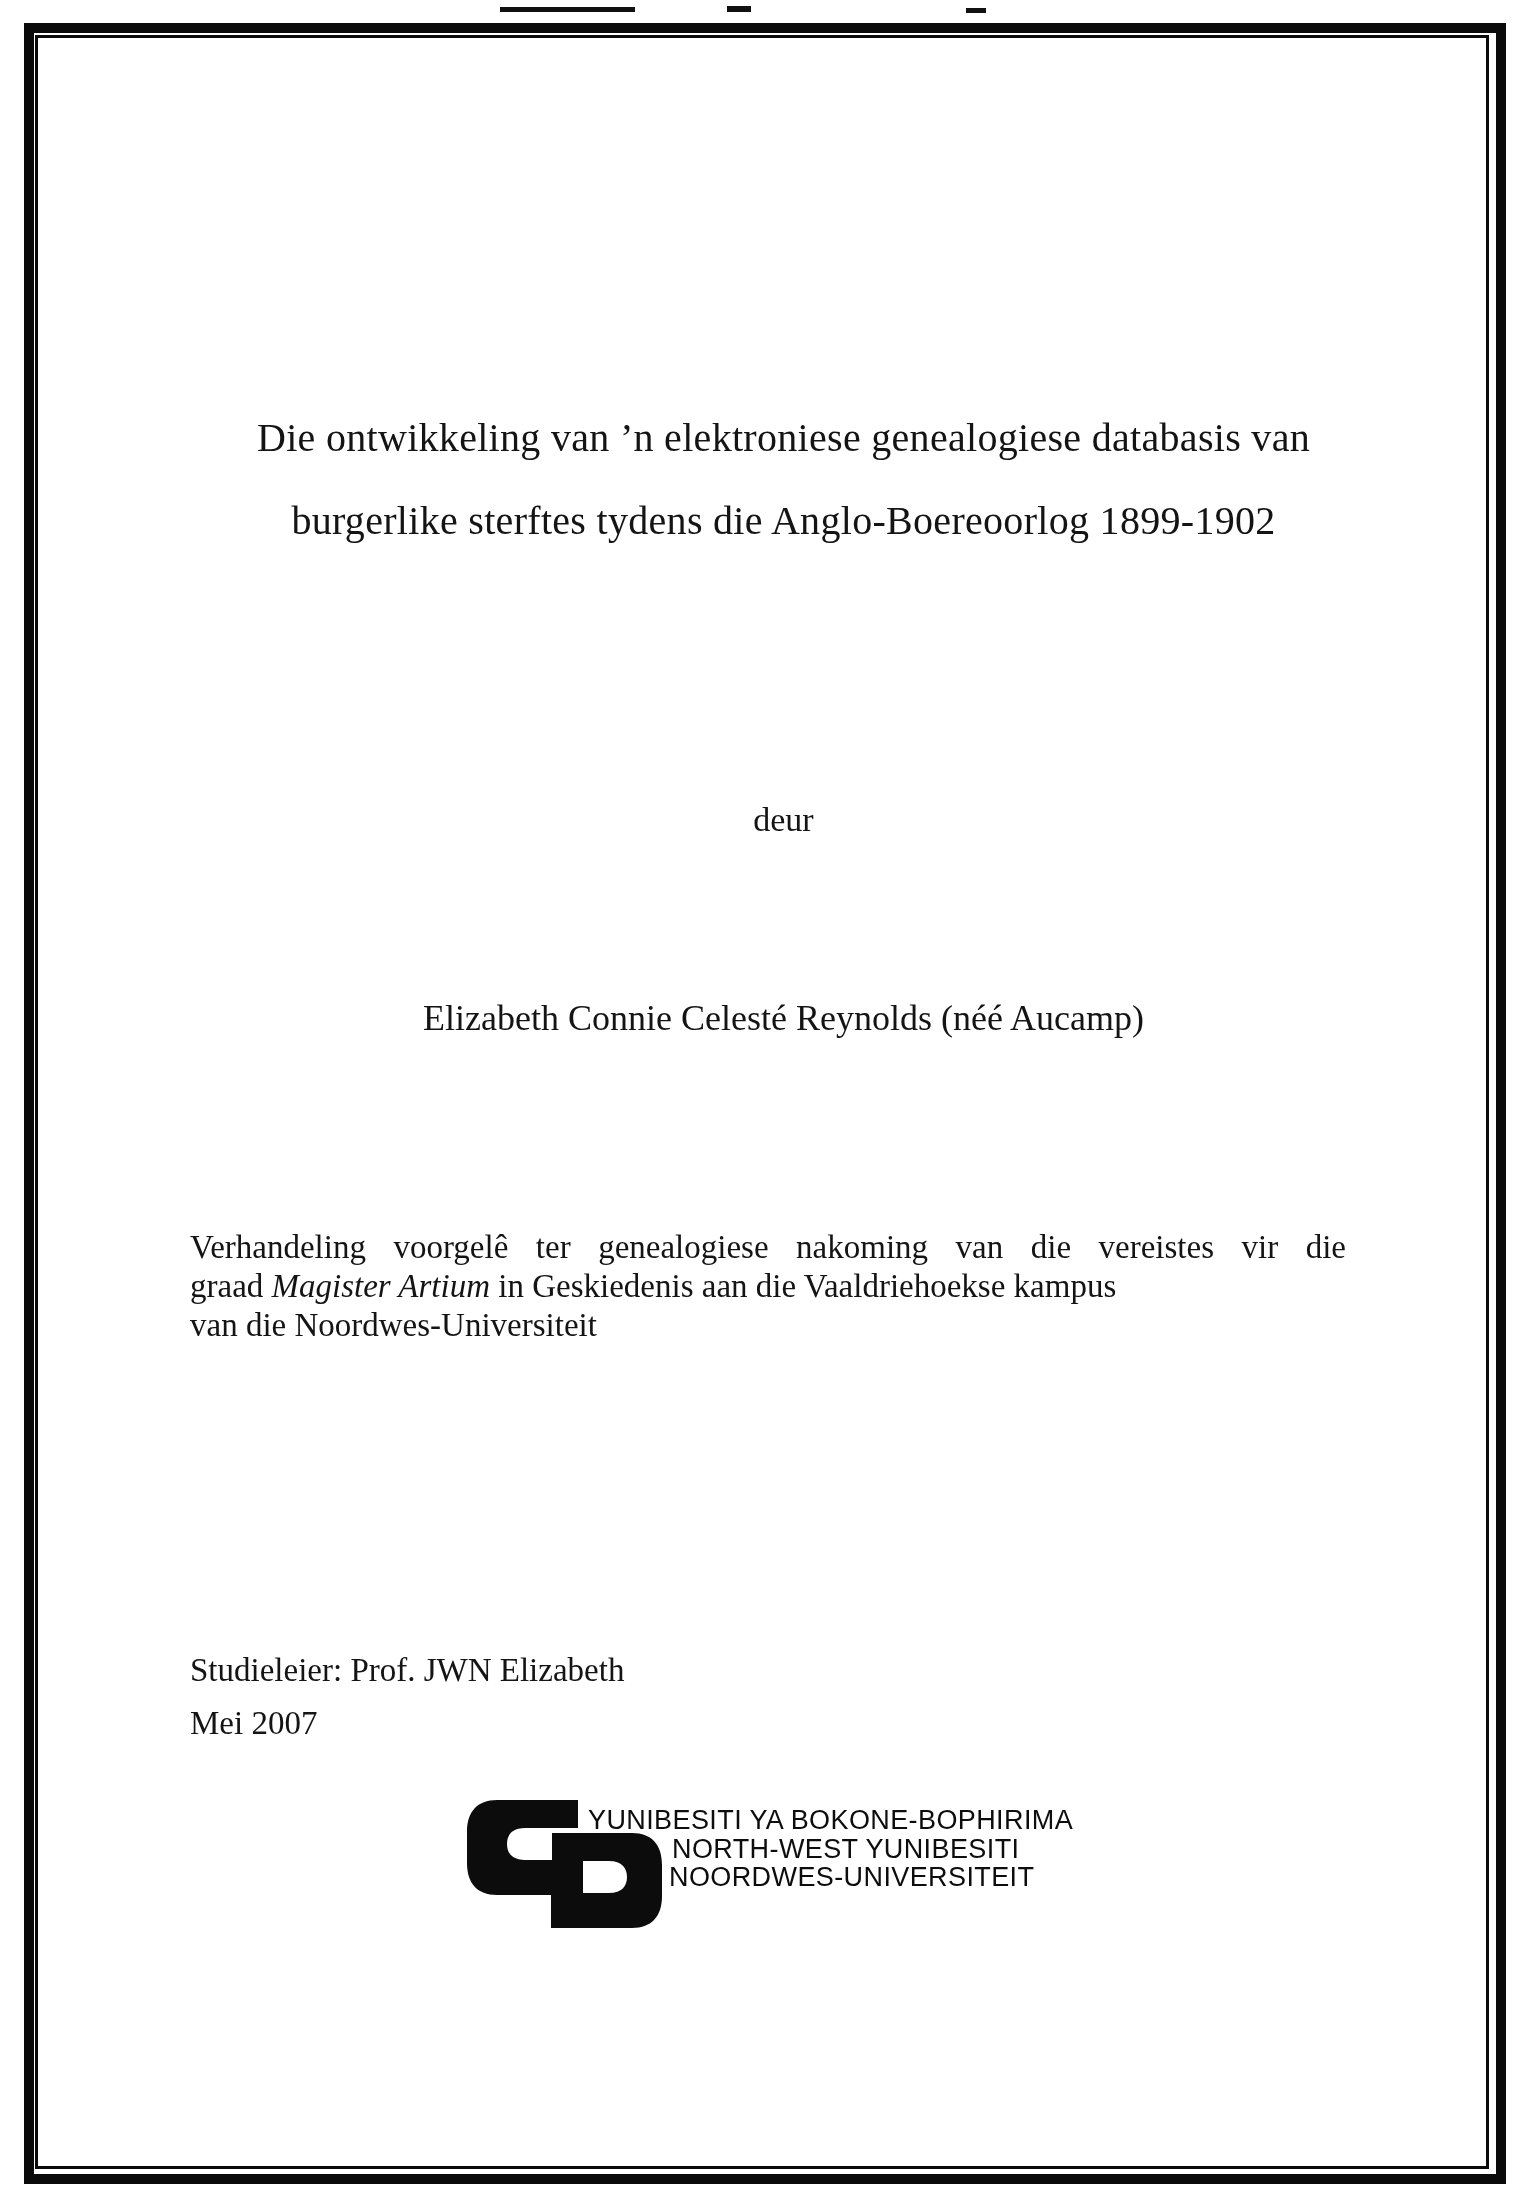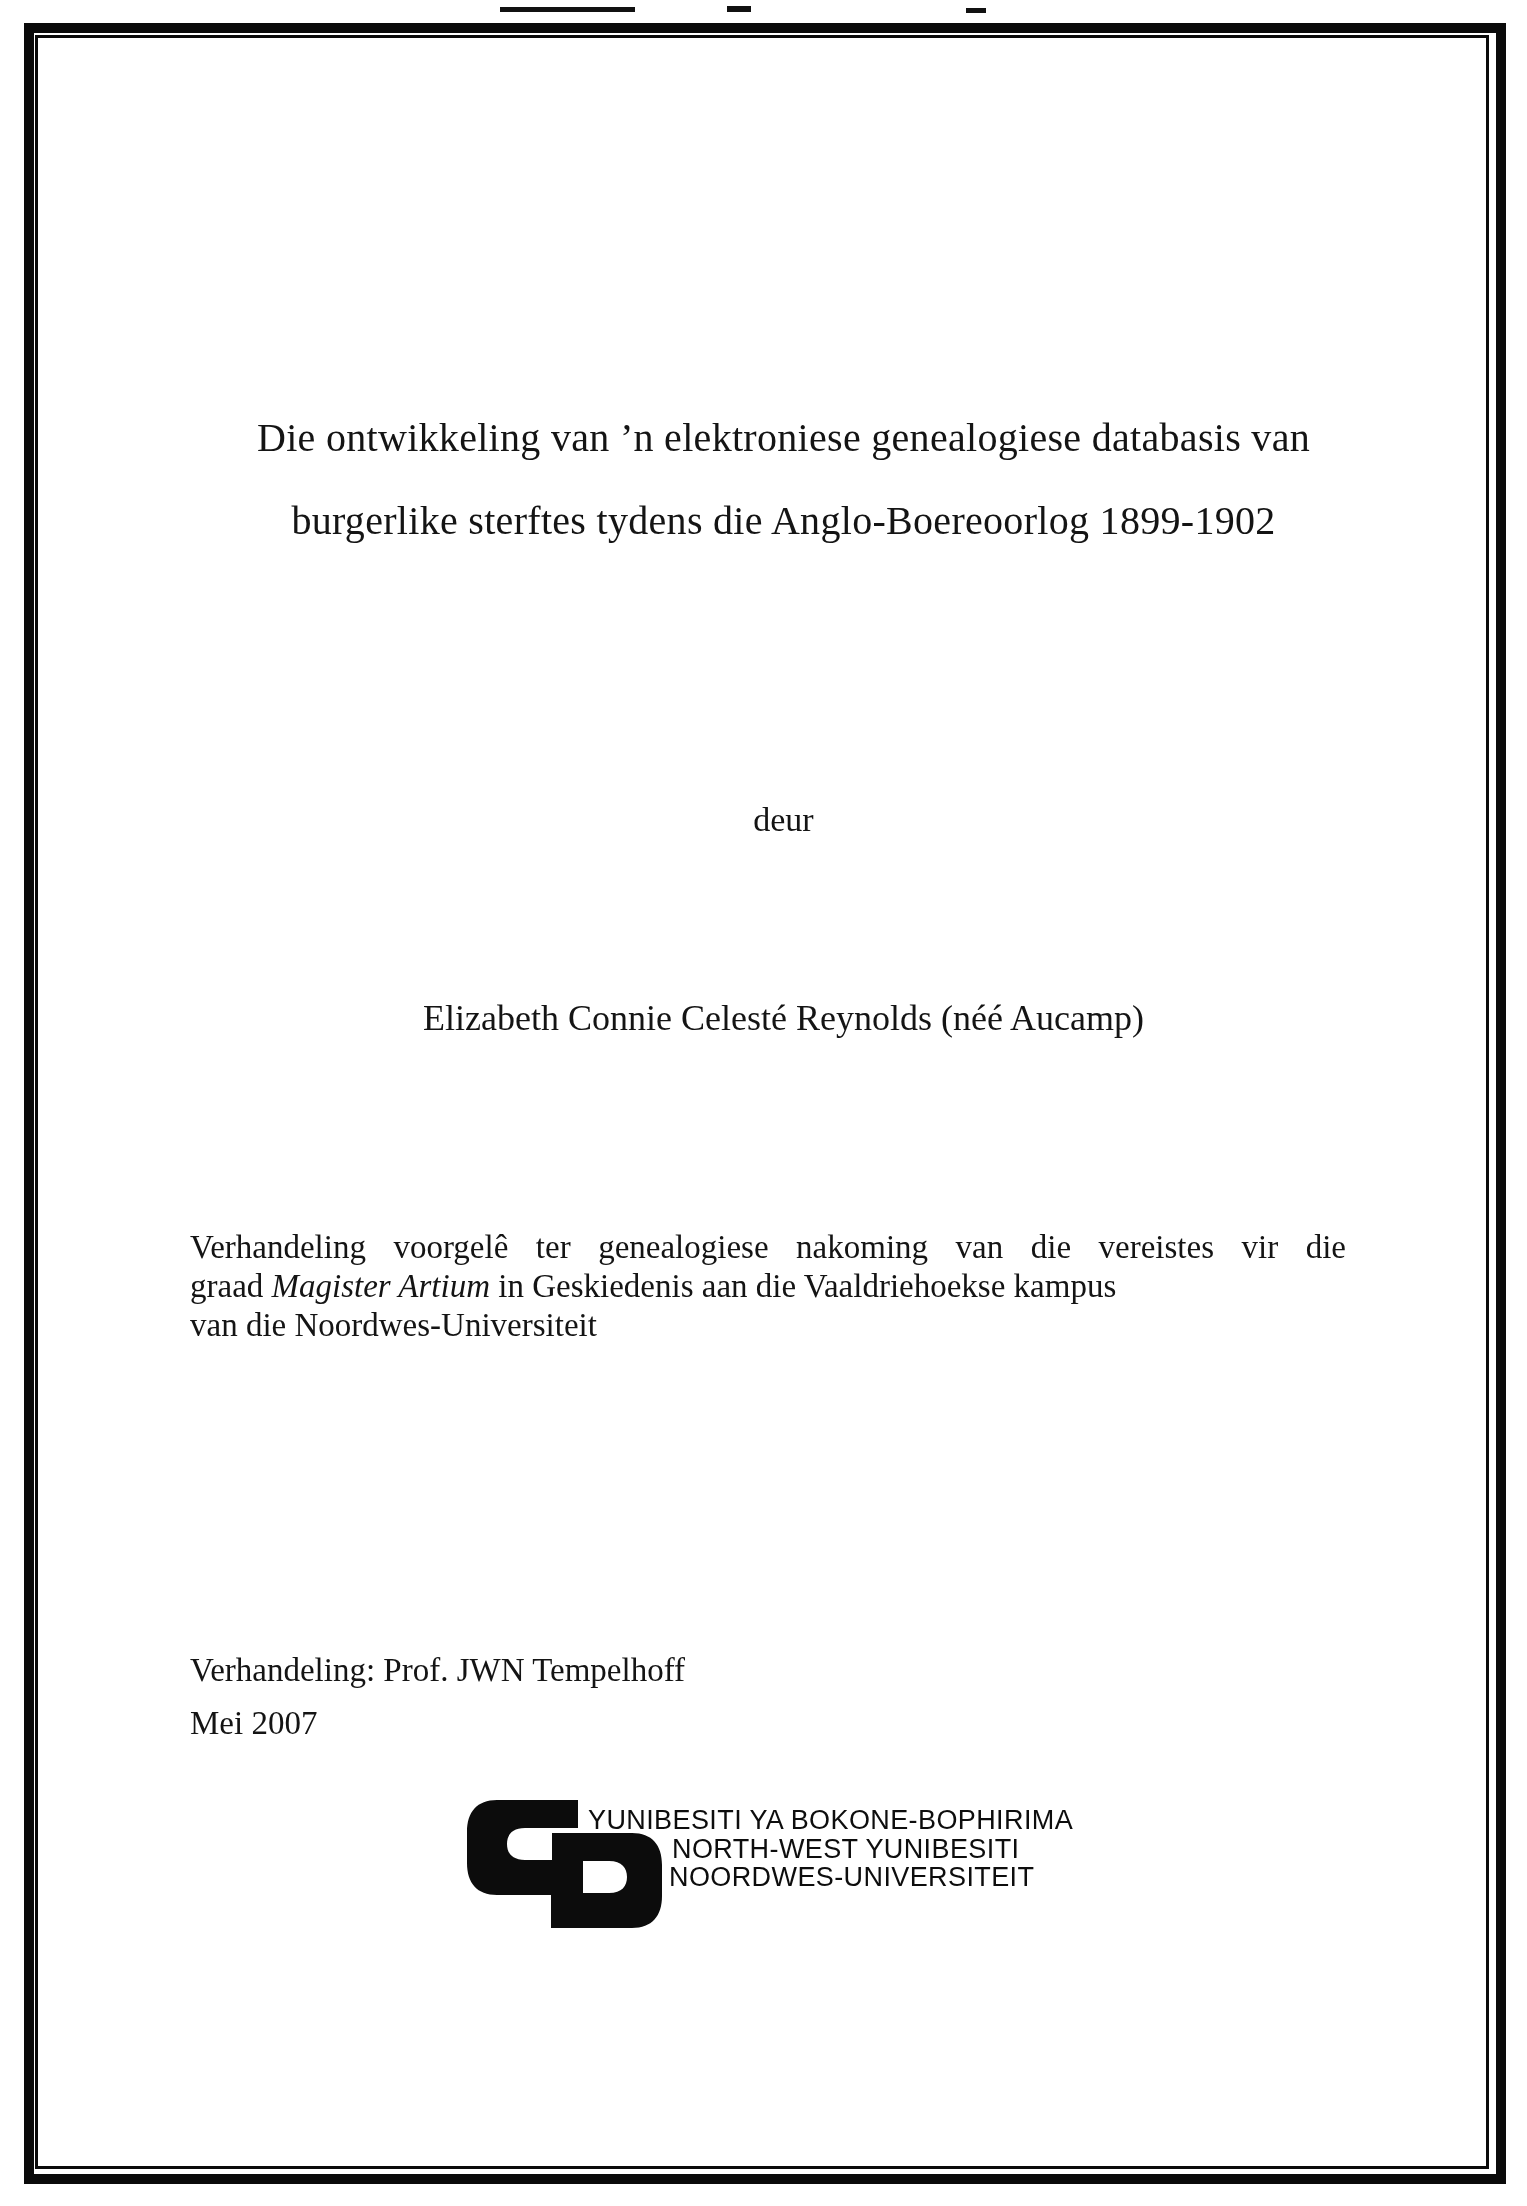--- a/index.html
+++ b/index.html
@@ -96,21 +96,21 @@
 
   <div class="author">Elizabeth Connie Celesté Reynolds (néé Aucamp)</div>
 
   <div class="thesis">
     <div class="justified">Verhandeling voorgelê ter genealogiese nakoming van die vereistes vir die</div>
     <div><span>graad </span><span class="italic">Magister Artium</span><span> in Geskiedenis aan die Vaaldriehoekse kampus</span></div>
     <div>van die Noordwes-Universiteit</div>
   </div>
 
   <div class="supervisor-block">
-    <div>Verhandeling: Prof. JWN Tempelhoff</div>
+    <div>Studieleier: Prof. JWN Elizabeth</div>
     <div>Mei 2007</div>
   </div>
 
   <div class="logo-mark">
     <svg width="196" height="130" viewBox="0 0 196 130" xmlns="http://www.w3.org/2000/svg">
       <path fill="#0c0c0c" d="M111,0 L30,0 C10,0 0,12 0,32 L0,63 C0,83 10,95 30,95 L116,95 L116,60 L58,60 C45,60 40,53 40,44 C40,35 45,28 58,28 L111,28 Z"></path>
       <path fill="#0c0c0c" d="M85,33 L165,33 C185,33 195,45 195,65 L195,96 C195,116 185,128 165,128 L84,128 L84,93 L142,93 C155,93 160,86 160,77 C160,68 155,61 142,61 L85,61 Z"></path>
     </svg>
   </div>
 

